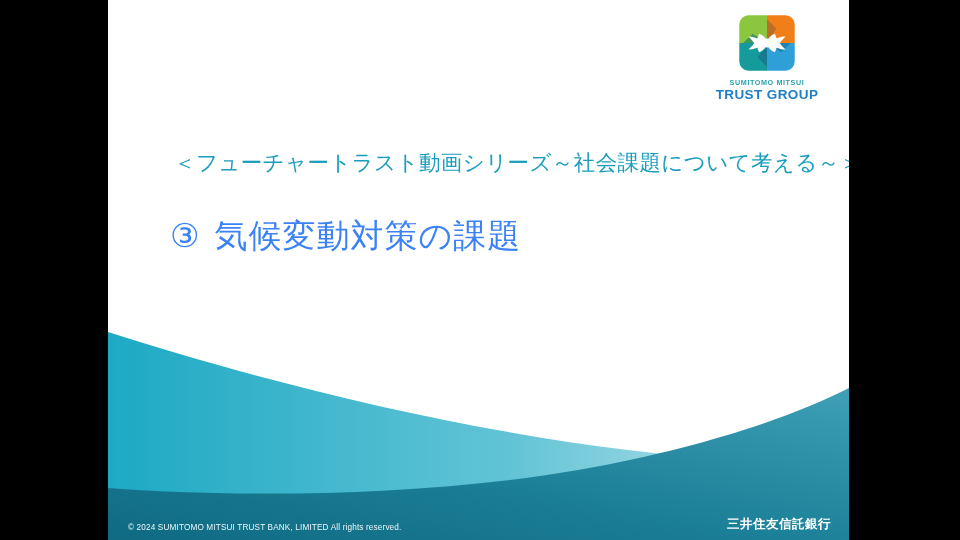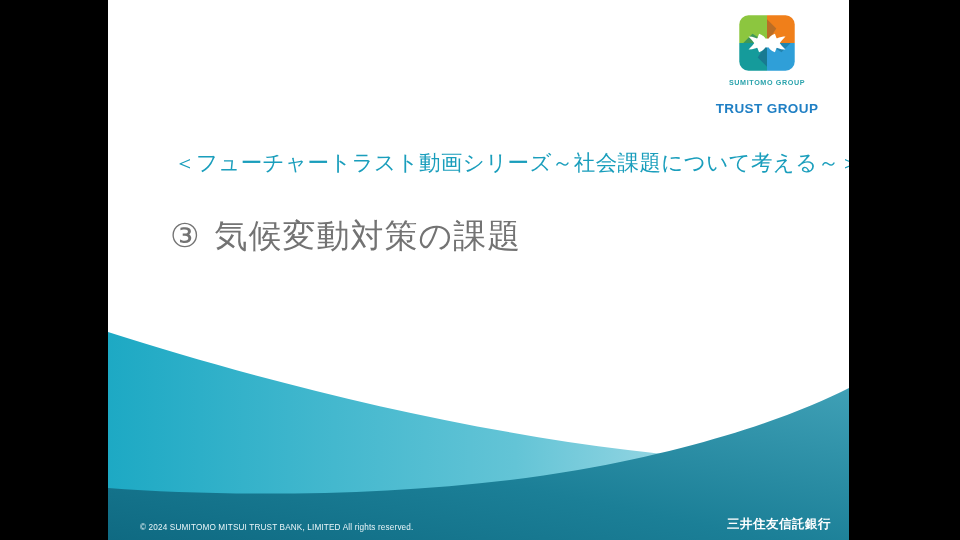--- a/index.html
+++ b/index.html
@@ -53,21 +53,21 @@
     color: #2aa3ac;
     font-weight: bold;
     margin-top: 3px;
     line-height: 1;
   }
   .logo-main {
     font-size: 13.5px;
     letter-spacing: 0.4px;
     color: #1f7fc4;
     font-weight: bold;
-    margin-top: 16px;
+    margin-top: 2px;
     line-height: 1;
   }
 
   
   .subtitle {
     position: absolute;
     left: 66px;
     top: 148px;
     width: 620px;
     font-size: 21.5px;
@@ -75,39 +75,39 @@
     color: #1a9ebc;
     font-weight: 500;
     white-space: nowrap;
   }
   .title {
     position: absolute;
     left: 62px;
     top: 214px;
     font-size: 33px;
     letter-spacing: 1px;
-    color: #737373;
+    color: #3b82f6;
     font-weight: 500;
     white-space: nowrap;
   }
   .title .num { margin-right: 14px; }
 
   
   .waves {
     position: absolute;
     left: 0;
     bottom: 0;
     width: 741px;
     height: 230px;
   }
 
   
   .copyright {
     position: absolute;
-    left: 32px;
+    left: 20px;
     bottom: 8px;
     font-size: 8.2px;
     color: #eaf6f9;
     letter-spacing: 0.15px;
     white-space: nowrap;
     text-align: center;
   }
   .bank-name {
     position: absolute;
     right: 18px;
@@ -158,21 +158,21 @@
         <path d="M50,50 L14,50 L28,36 Z" fill="#2f8f5e" opacity="0.85"></path>
         <path d="M50,50 L86,50 L72,64 Z" fill="#1f7fa8" opacity="0.85"></path>
         <path d="M50,50 L50,86 L36,72 Z" fill="#19748f" opacity="0.85"></path>
 
         <path d="M50,52 C40,44 30,40 22,40 C30,48 36,56 38,64 C44,62 48,58 50,52 Z" fill="#ffffff"></path>
         <path d="M50,52 C60,44 70,40 78,40 C70,48 64,56 62,64 C56,62 52,58 50,52 Z" fill="#ffffff"></path>
         <path d="M50,48 C40,56 30,60 22,60 C30,52 36,44 38,36 C44,38 48,42 50,48 Z" fill="#ffffff"></path>
         <path d="M50,48 C60,56 70,60 78,60 C70,52 64,44 62,36 C56,38 52,42 50,48 Z" fill="#ffffff"></path>
         <circle cx="50" cy="50" r="7" fill="#ffffff"></circle>
       </svg>
-      <div class="logo-sub">SUMITOMO GROUP</div>
+      <div class="logo-sub">SUMITOMO MITSUI</div>
       <div class="logo-main">TRUST GROUP</div>
     </div>
 
     <div class="subtitle">＜フューチャートラスト動画シリーズ～社会課題について考える～＞</div>
 
     <div class="title">
       <span class="num">③</span><span>気候変動対策の課題</span>
     </div>
 
     <div class="copyright">© 2024 SUMITOMO MITSUI TRUST BANK, LIMITED All rights reserved.</div>

